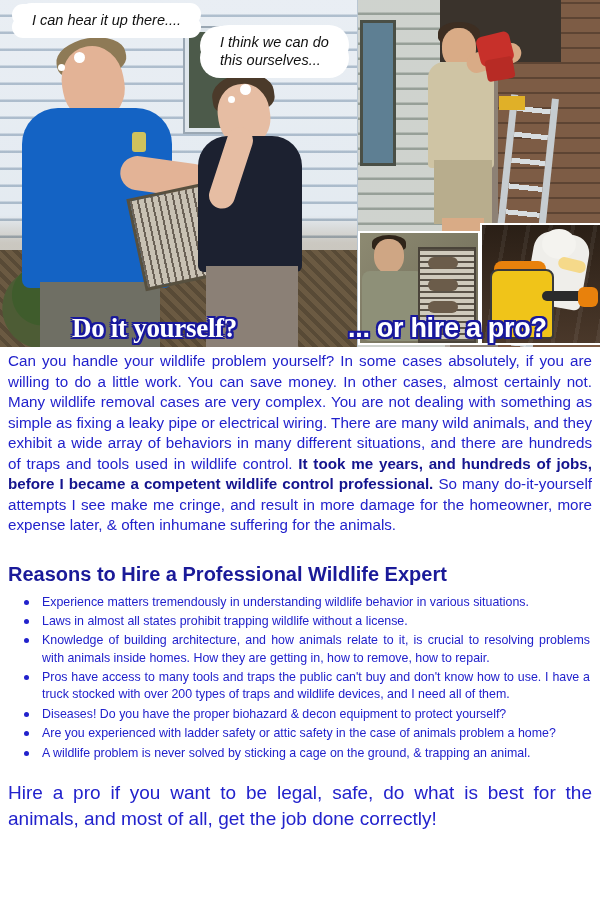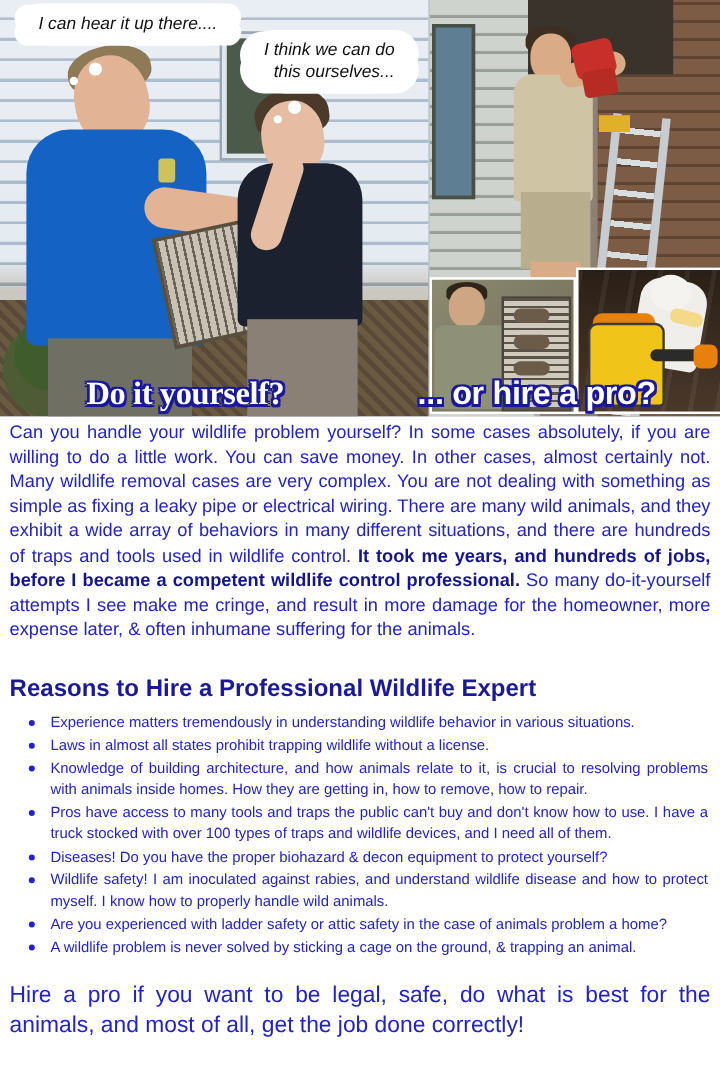--- a/index.html
+++ b/index.html
@@ -212,21 +212,21 @@
     color:#111111;
     white-space:pre-line;
     box-shadow:
       0 0 0 3px #ffffff,
       9px -6px 0 -3px #ffffff,
       -9px -5px 0 -3px #ffffff,
       9px 7px 0 -3px #ffffff,
       -9px 7px 0 -3px #ffffff;
   }
   .bubble-1 { left:18px; top:6px; }
-  .bubble-2 { left:206px; top:28px;text-align:right; }
+  .bubble-2 { left:206px; top:28px; }
   .dot { position:absolute; background:#ffffff; border-radius:50%; }
   .b1-d1{ left:74px; top:52px; width:11px; height:11px; }
   .b1-d2{ left:58px; top:64px; width:7px;  height:7px;  }
   .b2-d1{ left:240px; top:84px; width:11px; height:11px; }
   .b2-d2{ left:228px; top:96px; width:7px;  height:7px;  }
 
   
   .caption {
     position:absolute;
     font-family:"Liberation Sans", sans-serif;
@@ -371,22 +371,21 @@
   <div class="content">
 
     <p class="para"><span>Can you handle your wildlife problem yourself? In some cases absolutely, if you are willing to do a little work. You can save money. In other cases, almost certainly not. Many wildlife removal cases are very complex. You are not dealing with something as simple as fixing a leaky pipe or electrical wiring. There are many wild animals, and they exhibit a wide array of behaviors in many different situations, and there are hundreds of traps and tools used in wildlife control. </span><b>It took me years, and hundreds of jobs, before I became a competent wildlife control professional.</b><span> So many do-it-yourself attempts I see make me cringe, and result in more damage for the homeowner, more expense later, &amp; often inhumane suffering for the animals.</span></p>
 
     <h2 class="section-heading">Reasons to Hire a Professional Wildlife Expert</h2>
 
     <ul class="reasons">
       <li>Experience matters tremendously in understanding wildlife behavior in various situations.</li>
       <li>Laws in almost all states prohibit trapping wildlife without a license.</li>
       <li>Knowledge of building architecture, and how animals relate to it, is crucial to resolving problems with animals inside homes. How they are getting in, how to remove, how to repair.</li>
-      <li>Pros have access to many tools and traps the public can't buy and don't know how to use. I have a truck stocked with over 100 types of traps and wildlife devices, and I need all of them.</li>
+      <li>Pros have access to many tools and traps the public can't buy and don't know how to use. I have a truck stocked with over 200 types of traps and wildlife devices, and I need all of them.</li>
       <li>Diseases! Do you have the proper biohazard &amp; decon equipment to protect yourself?</li>
-      <li>Wildlife safety! I am inoculated against rabies, and understand wildlife disease and how to protect myself. I know how to properly handle wild animals.</li>
       <li>Are you experienced with ladder safety or attic safety in the case of animals problem a home?</li>
       <li>A wildlife problem is never solved by sticking a cage on the ground, &amp; trapping an animal.</li>
     </ul>
 
     <p class="closing">Hire a pro if you want to be legal, safe, do what is best for the animals, and most of all, get the job done correctly!</p>
   </div>
 </div>
 
 </body></html>

